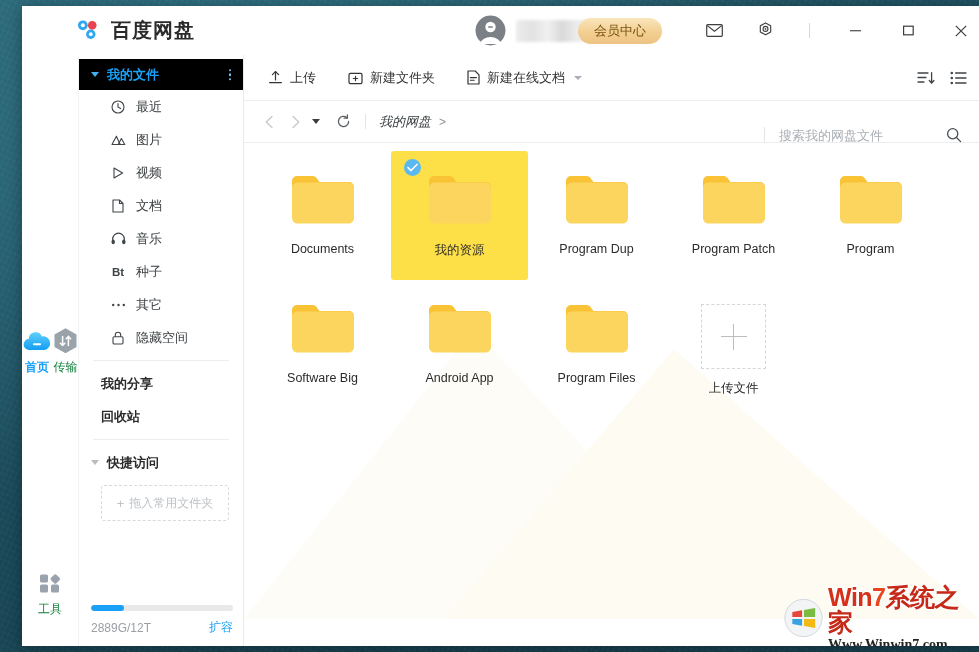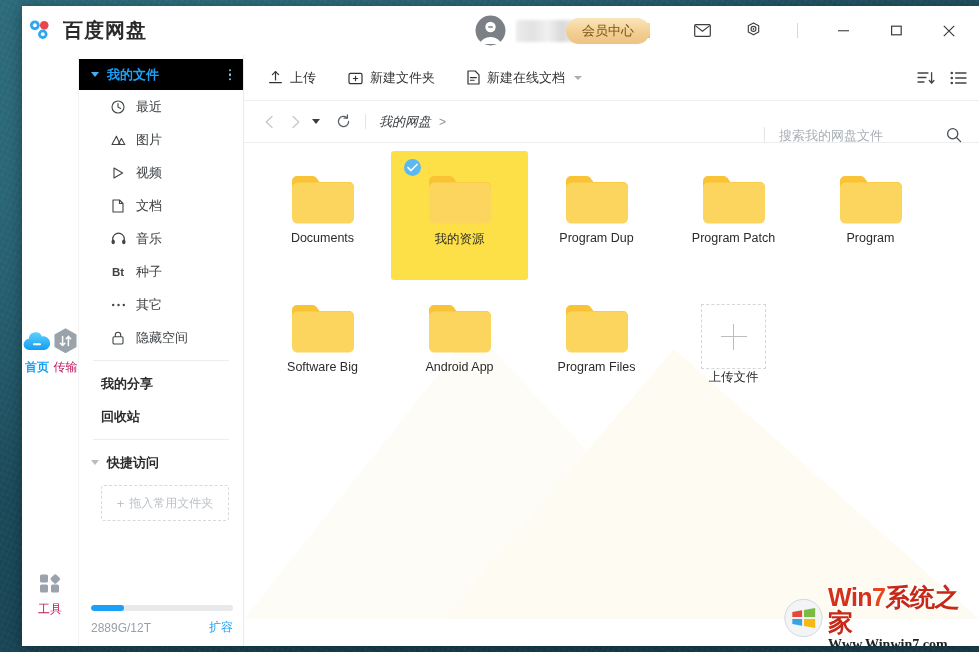--- a/index.html
+++ b/index.html
@@ -35,20 +35,21 @@
     box-shadow: 0 2px 14px rgba(0,0,0,0.35);
   }
 
   
   .titlebar {
     height: 49px;
     background: #ffffff;
     display: flex; align-items: center;
     position: relative;
     border-bottom: 1px solid #ffffff;
+    padding-left: 48px;
   }
   .logo-wrap { display: flex; align-items: center; padding-left: 3px; }
   .logo-mark { width: 30px; height: 30px; flex: 0 0 30px; }
   .logo-text {
     font-size: 20px; color: #2b2b2b; margin-left: 8px;
     letter-spacing: 1px; font-weight: 600;
   }
 
   .user-block {
     position: absolute; left: 453px; top: 0; height: 49px;
@@ -72,21 +73,21 @@
     width: 19px; height: 15px;
     display: flex; align-items: center; justify-content: center;
     font-size: 9px; font-weight: bold; color: #8a5f12;
     background: linear-gradient(180deg,#fbd979,#edb83c);
     clip-path: polygon(0 50%, 22% 0, 100% 0, 100% 100%, 22% 100%);
     margin-right: -2px;
   }
   .vip-badge.b2 { background: linear-gradient(180deg,#fadf8a,#eec34d); }
 
   .tb-right {
-    position: absolute; right: 12px; top: 0; height: 49px;
+    position: absolute; right: 0; top: 0; height: 49px;
     display: flex; align-items: center; gap: 17px;
   }
   .vip-pill {
     height: 26px; padding: 0 16px;
     border-radius: 13px;
     background: linear-gradient(180deg,#fae5bb 0%, #f2cf92 55%, #edc383 100%);
     color: #7b5312; font-size: 13px;
     display: flex; align-items: center; justify-content: center;
     cursor: pointer;
     margin-right: 18px;
@@ -113,21 +114,21 @@
     display: flex; flex-direction: row; align-items: center;
     padding-top: 14px;
     position: relative;
   }
   .rail-item {
     width: 56px; padding: 7px 0 6px;
     display: flex; flex-direction: column; align-items: center;
     cursor: pointer; margin-bottom: 14px;
   }
   .rail-ico { height: 30px; display: flex; align-items: center; justify-content: center; }
-  .rail-label { font-size: 12px; color: #be185d; margin-top: 3px; }
+  .rail-label { font-size: 12px; color: #15803d; margin-top: 3px; }
   .rail-item.active .rail-label { color: #19a0f7; font-weight: bold; }
   .rail-bottom { position: absolute; bottom: 22px; left: 0; width: 56px; }
 
   
   .tree {
     width: 166px; flex: 0 0 166px;
     background: #ffffff;
     border-right: 1px solid #e8eaec;
     border-left: 1px solid #f2f3f5;
     position: relative;
@@ -278,21 +279,21 @@
     padding: 8px 0 0 10px;
   }
   .tile {
     width: 137px; height: 129px;
     display: flex; flex-direction: column; align-items: center;
     padding-top: 22px;
     cursor: pointer; position: relative; border-radius: 3px;
   }
   .tile.selected { background: #fde047; }
   .tile-label {
-    font-size: 12.5px; color: #2b2b2b; 
+    font-size: 12.5px; color: #2b2b2b; margin-top: 11px;
     max-width: 128px; overflow: hidden; white-space: nowrap; text-overflow: ellipsis;
     text-align: center;
   }
   .check-badge {
     position: absolute; left: 13px; top: 8px;
     width: 17px; height: 17px; border-radius: 50%;
     background: #5bb9ef;
     display: flex; align-items: center; justify-content: center;
   }
   .upload-box {

